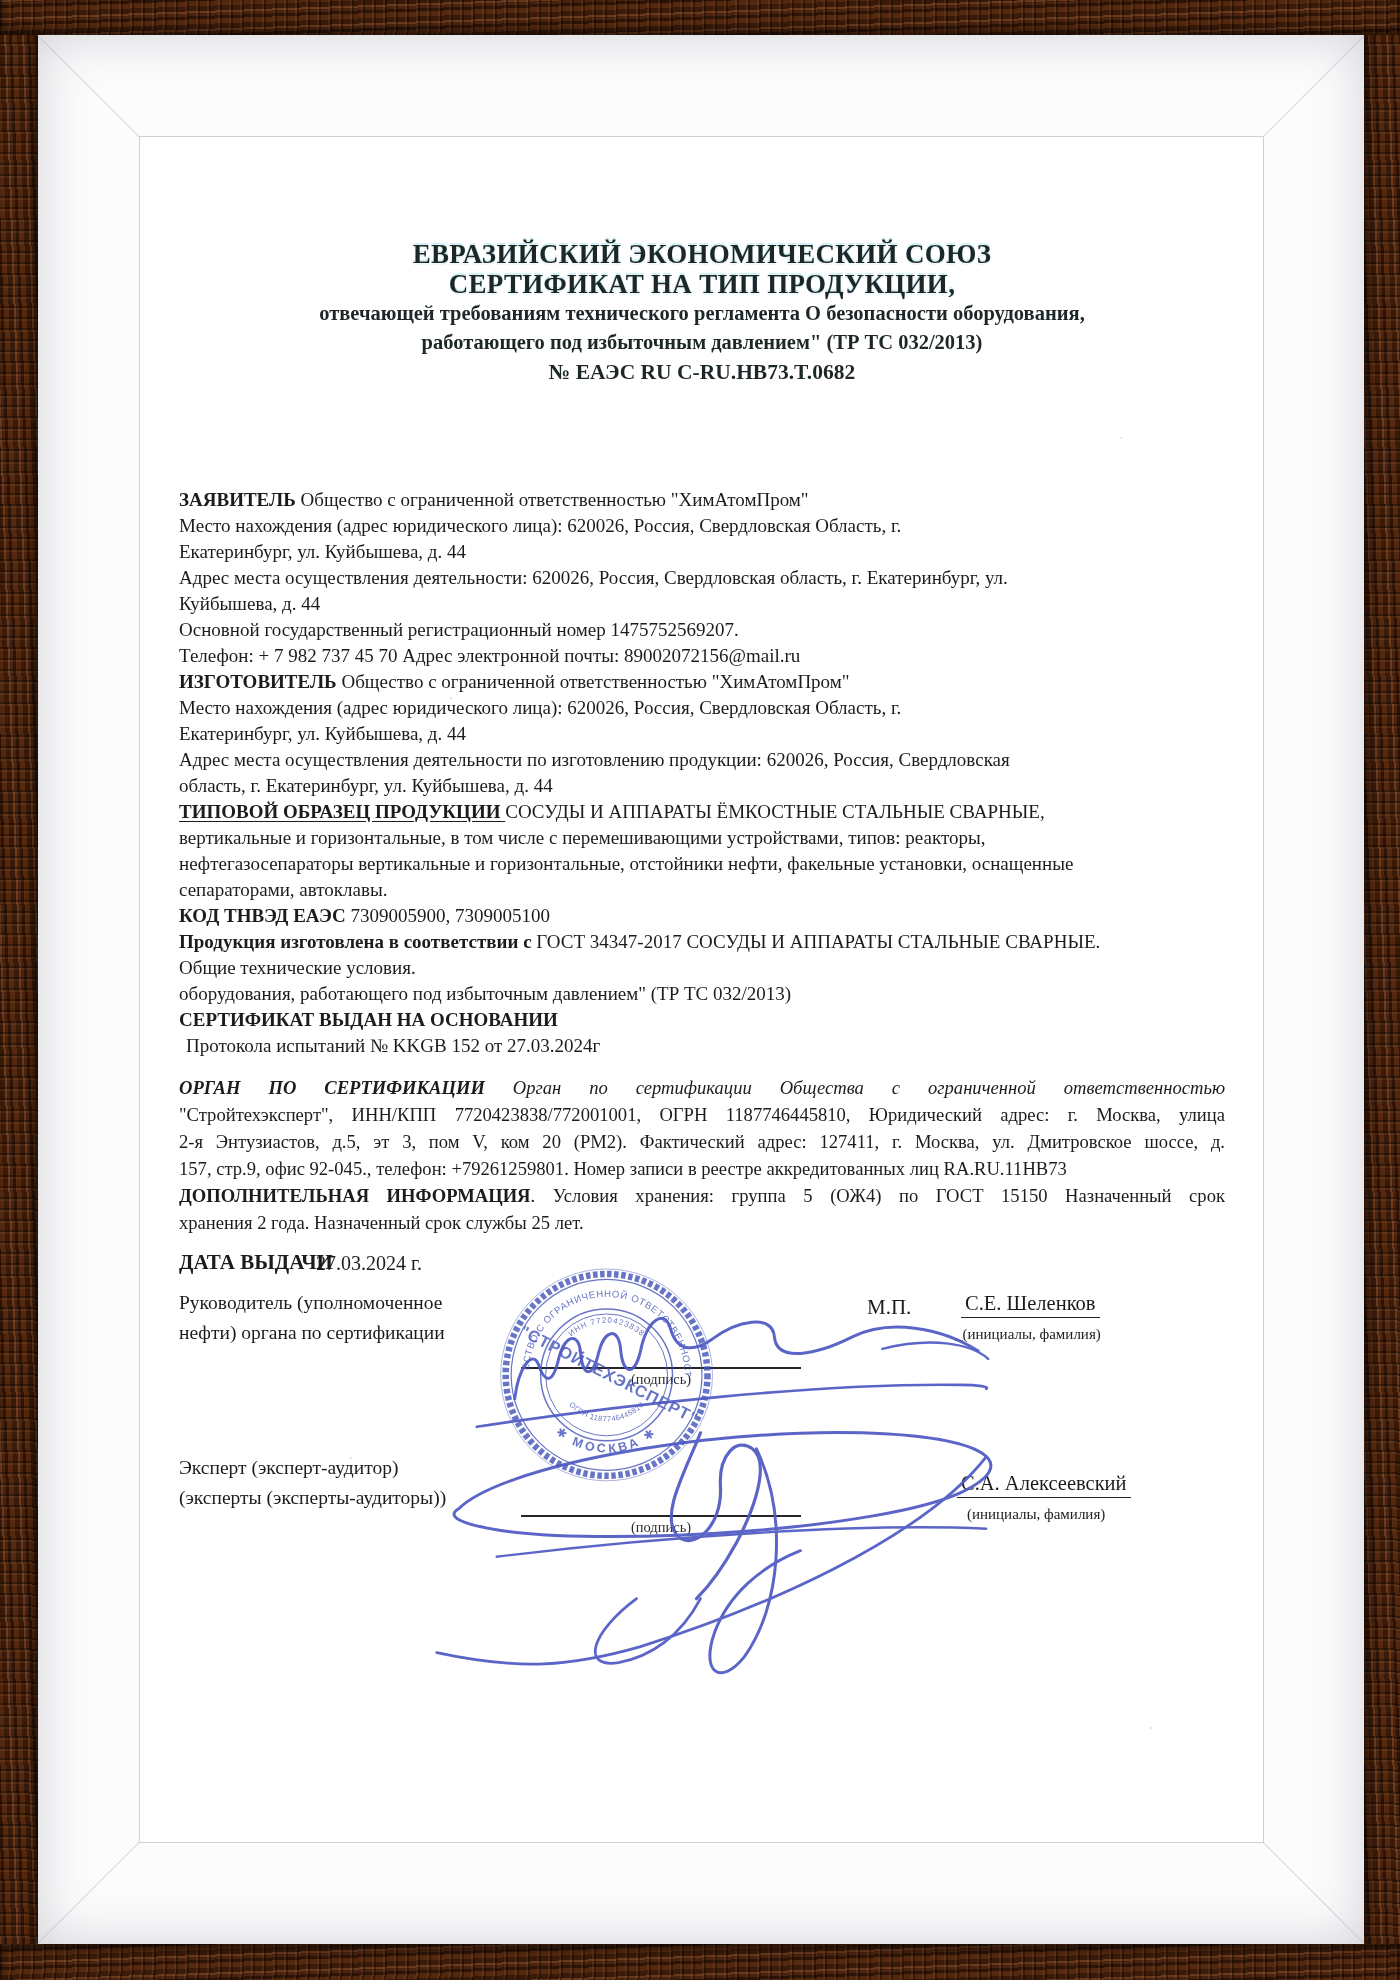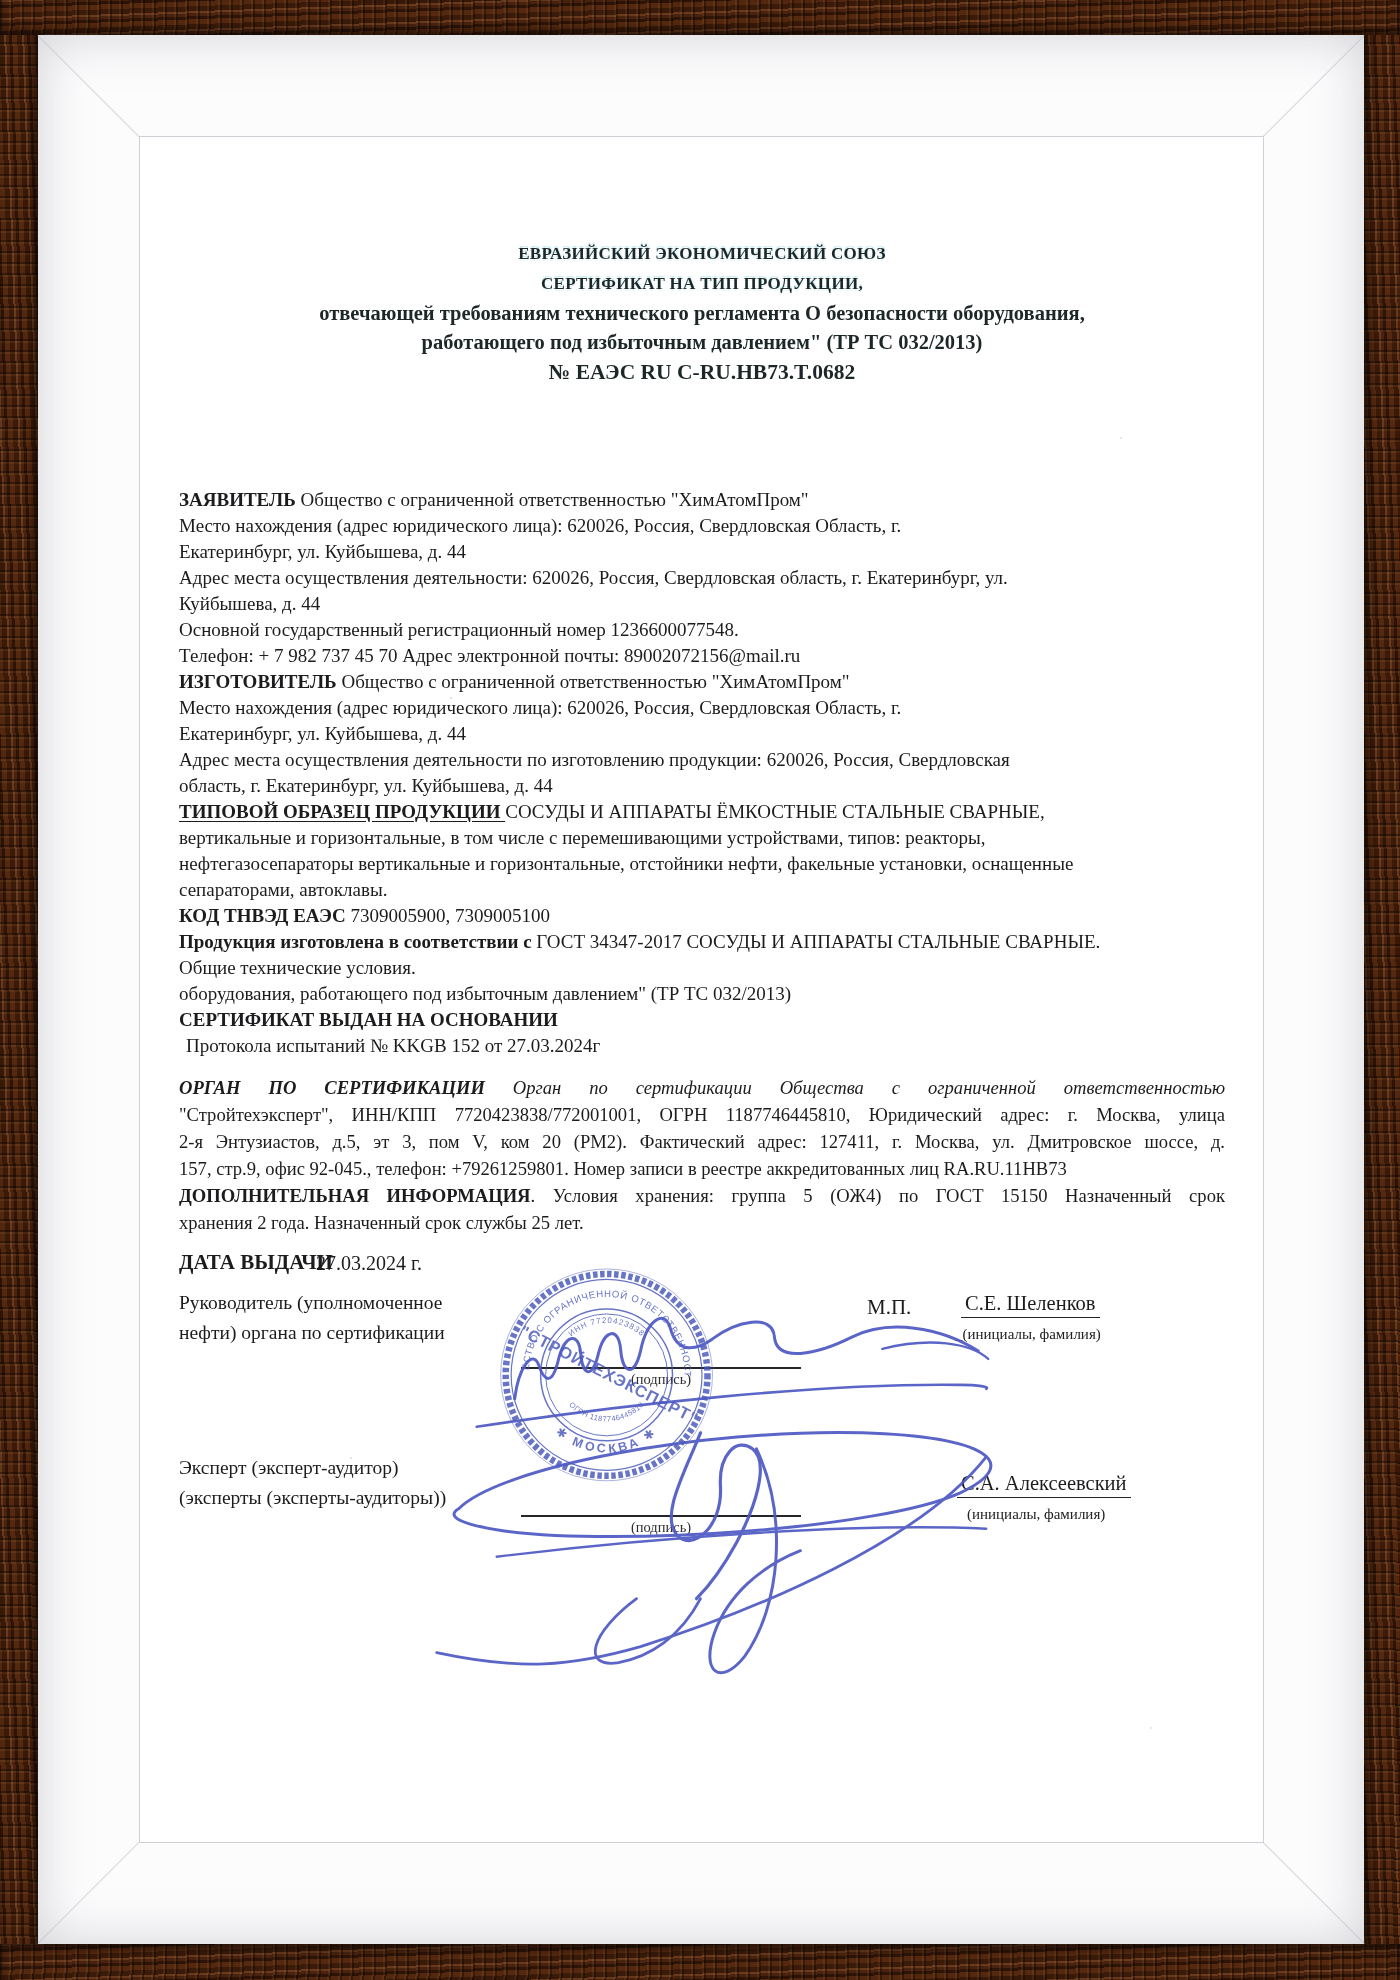--- a/index.html
+++ b/index.html
@@ -36,21 +36,21 @@
   .paper{position:absolute;inset:1px;background:#fff;overflow:hidden;
     background-image:
       radial-gradient(2px 2px at 310px 560px, rgba(120,120,130,.45), rgba(0,0,0,0) 70%),
       radial-gradient(2px 2px at 980px 300px, rgba(120,120,130,.35), rgba(0,0,0,0) 70%),
       radial-gradient(2px 2px at 210px 1320px, rgba(120,120,130,.4), rgba(0,0,0,0) 70%),
       radial-gradient(2px 2px at 1010px 1590px, rgba(120,120,130,.35), rgba(0,0,0,0) 70%);}
   .doc{position:absolute;inset:0;padding:0 37px 0 38px;color:#1c1c1e;}
 
   .title-block{margin-top:101px;}
   .tl{text-align:center;font-weight:bold;color:#1e2728;}
-  .tl.t1{font-size:17px;line-height:30px;letter-spacing:.3px;
+  .tl.t1{font-size:27px;line-height:30px;letter-spacing:.3px;
          text-shadow:0 -2px 0 rgba(80,200,215,.28),0 2px 0 rgba(80,200,215,.12);}
   .tl.t2{font-size:20.5px;line-height:29px;}
   .tl.t3{font-size:21.5px;line-height:31px;}
 
   .body-block{margin-top:99px;}
   .ln{font-size:19px;line-height:26px;}
   .ln .b{font-weight:bold;}
   .ln .u{text-decoration:underline;text-underline-offset:3px;}
   .ln.ind{padding-left:7px;}
   .ln.s{font-size:18.6px;line-height:27px;}
@@ -103,21 +103,21 @@
               <div class="tl t2">работающего под избыточным давлением" (ТР ТС 032/2013)</div>
               <div class="tl t3">№ ЕАЭС RU C-RU.HB73.T.0682</div>
             </div>
 
           <div class="body-block" id="body-block">
               <div class="ln"><span class="b">ЗАЯВИТЕЛЬ</span><span> Общество с ограниченной ответственностью "ХимАтомПром"</span></div>
               <div class="ln"><span>Место нахождения (адрес юридического лица): 620026, Россия, Свердловская Область, г.</span></div>
               <div class="ln"><span>Екатеринбург, ул. Куйбышева, д. 44</span></div>
               <div class="ln"><span>Адрес места осуществления деятельности: 620026, Россия, Свердловская область, г. Екатеринбург, ул.</span></div>
               <div class="ln"><span>Куйбышева, д. 44</span></div>
-              <div class="ln"><span>Основной государственный регистрационный номер 1236600077548.</span></div>
+              <div class="ln"><span>Основной государственный регистрационный номер 1475752569207.</span></div>
               <div class="ln"><span>Телефон: + 7 982 737 45 70 Адрес электронной почты: 89002072156@mail.ru</span></div>
               <div class="ln"><span class="b">ИЗГОТОВИТЕЛЬ</span><span> Общество с ограниченной ответственностью "ХимАтомПром"</span></div>
               <div class="ln"><span>Место нахождения (адрес юридического лица): 620026, Россия, Свердловская Область, г.</span></div>
               <div class="ln"><span>Екатеринбург, ул. Куйбышева, д. 44</span></div>
               <div class="ln"><span>Адрес места осуществления деятельности по изготовлению продукции: 620026, Россия, Свердловская</span></div>
               <div class="ln"><span>область, г. Екатеринбург, ул. Куйбышева, д. 44</span></div>
               <div class="ln"><span class="b u">ТИПОВОЙ ОБРАЗЕЦ ПРОДУКЦИИ </span><span>СОСУДЫ И АППАРАТЫ ЁМКОСТНЫЕ СТАЛЬНЫЕ СВАРНЫЕ,</span></div>
               <div class="ln"><span>вертикальные и горизонтальные, в том числе с перемешивающими устройствами, типов: реакторы,</span></div>
               <div class="ln"><span>нефтегазосепараторы вертикальные и горизонтальные, отстойники нефти, факельные установки, оснащенные</span></div>
               <div class="ln"><span>сепараторами, автоклавы.</span></div>

